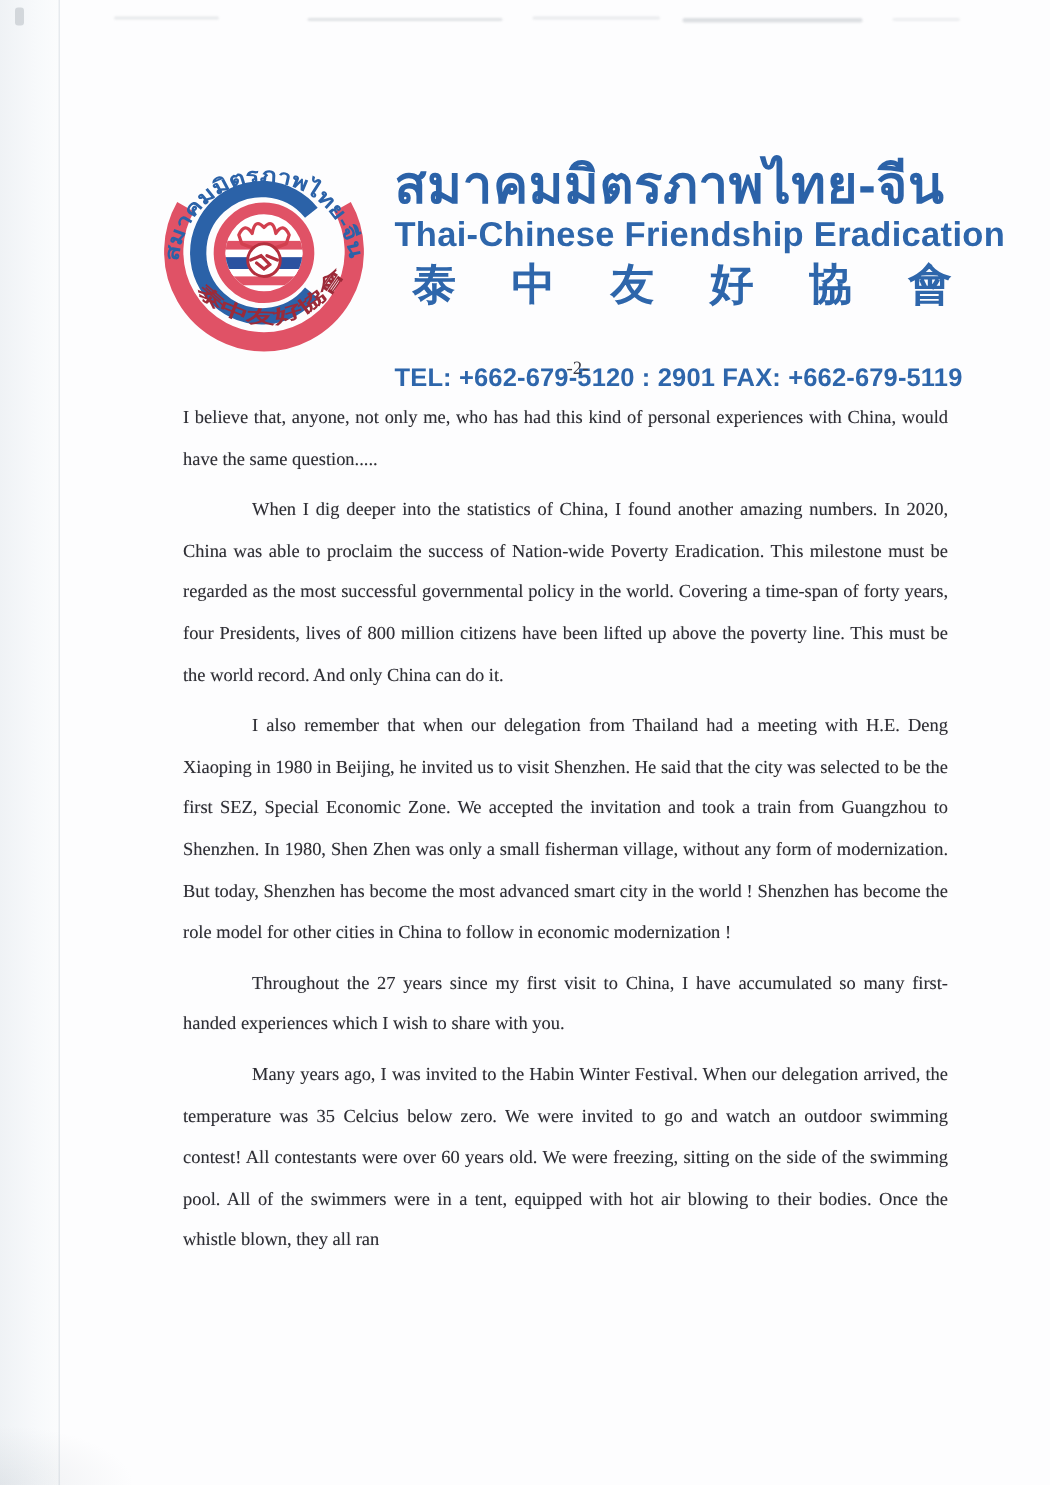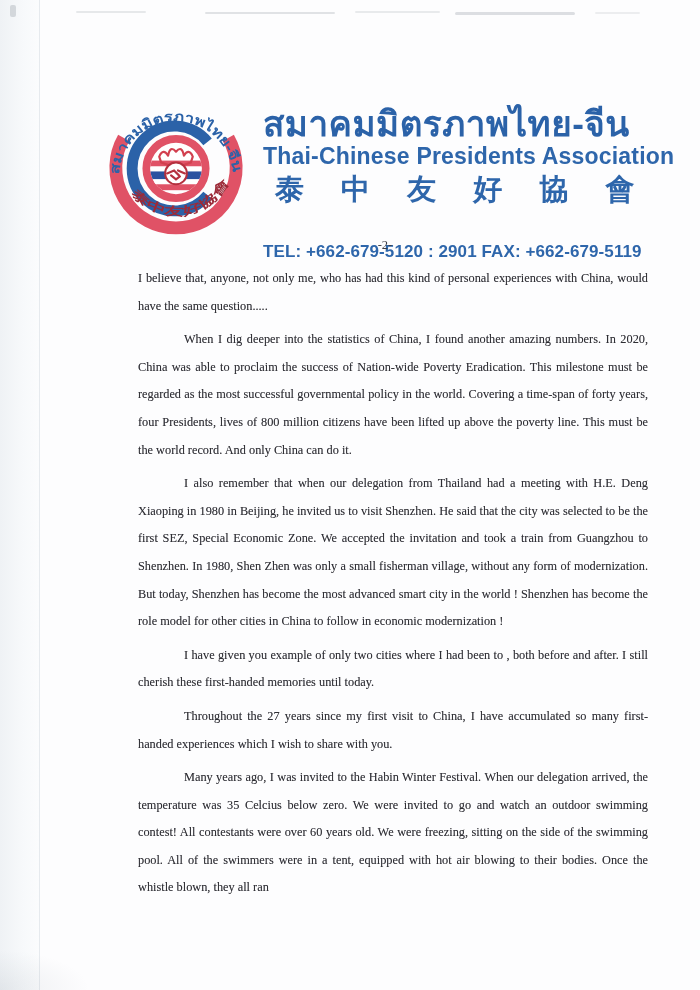--- a/index.html
+++ b/index.html
@@ -51,21 +51,21 @@
   }
 
   
   .pagenum {
     position:absolute; top:238px; left:130px; width:510px;
     text-align:center; font-size:12.5px; color:#3c3c44;
   }
 
   
   .body-text {
-    position:absolute; left:138px; top:265px; width:510px;
+    position:absolute; left:122px; top:265px; width:510px;
     font-size:12.3px; line-height:27.6px; color:#2e2e34;
     text-align:justify; text-shadow:0 0 0.5px rgba(45,45,55,0.35);
   }
   .body-text p { margin:0 0 6px 0; text-indent:46px; }
   .body-text p.no-indent { text-indent:0; }
 </style>
 </head>
 <body>
 
 <div class="scan-page">
@@ -113,30 +113,29 @@
         <textPath href="#arcTop" startOffset="4" textLength="172" lengthAdjust="spacingAndGlyphs">สมาคมมิตรภาพไทย-จีน</textPath>
       </text>
 
       <text font-size="12" font-weight="bold" fill="#9c2a38" font-family="'DejaVu Serif',serif">
         <textPath href="#arcBot" startOffset="10" textLength="118" lengthAdjust="spacingAndGlyphs">泰中友好協會</textPath>
       </text>
     </svg>
 
     <div class="head-text">
       <div class="title-thai">สมาคมมิตรภาพไทย-จีน</div>
-      <div class="title-eng">Thai-Chinese Presidents Association</div>
+      <div class="title-eng">Thai-Chinese Friendship Eradication</div>
       <div class="title-cjk">泰 中 友 好 協 會</div>
       <div class="contact-line">TEL: +662-679-5120 : 2901  FAX: +662-679-5119</div>
     </div>
   </header>
 
   <div class="pagenum">-2-</div>
 
   <main class="body-text">
     <p class="no-indent">I believe that, anyone, not only me, who has had this kind of personal experiences with China, would have the same question.....</p>
     <p>When I dig deeper into the statistics of China, I found another amazing numbers. In 2020, China was able to proclaim the success of Nation-wide Poverty Eradication. This milestone must be regarded as the most successful governmental policy in the world. Covering a time-span of forty years, four Presidents, lives of 800 million citizens have been lifted up above the poverty line. This must be the world record. And only China can do it.</p>
     <p>I also remember that when our delegation from Thailand had a meeting with H.E. Deng Xiaoping in 1980 in Beijing, he invited us to visit Shenzhen. He said that the city was selected to be the first SEZ, Special Economic Zone. We accepted the invitation and took a train from Guangzhou to Shenzhen. In 1980, Shen Zhen was only a small fisherman village, without any form of modernization. But today, Shenzhen has become the most advanced smart city in the world ! Shenzhen has become the role model for other cities in China to follow in economic modernization !</p>
-    <p>I have given you example of only two cities where I had been to , both before and after. I still cherish these first-handed memories until today.</p>
     <p>Throughout the 27 years since my first visit to China, I have accumulated so many first-handed experiences which I wish to share with you.</p>
     <p>Many years ago, I was invited to the Habin Winter Festival. When our delegation arrived, the temperature was 35 Celcius below zero. We were invited to go and watch an outdoor swimming contest! All contestants were over 60 years old. We were freezing, sitting on the side of the swimming pool. All of the swimmers were in a tent, equipped with hot air blowing to their bodies. Once the whistle blown, they all ran</p>
   </main>
 
 </div>
 
 </body></html>

